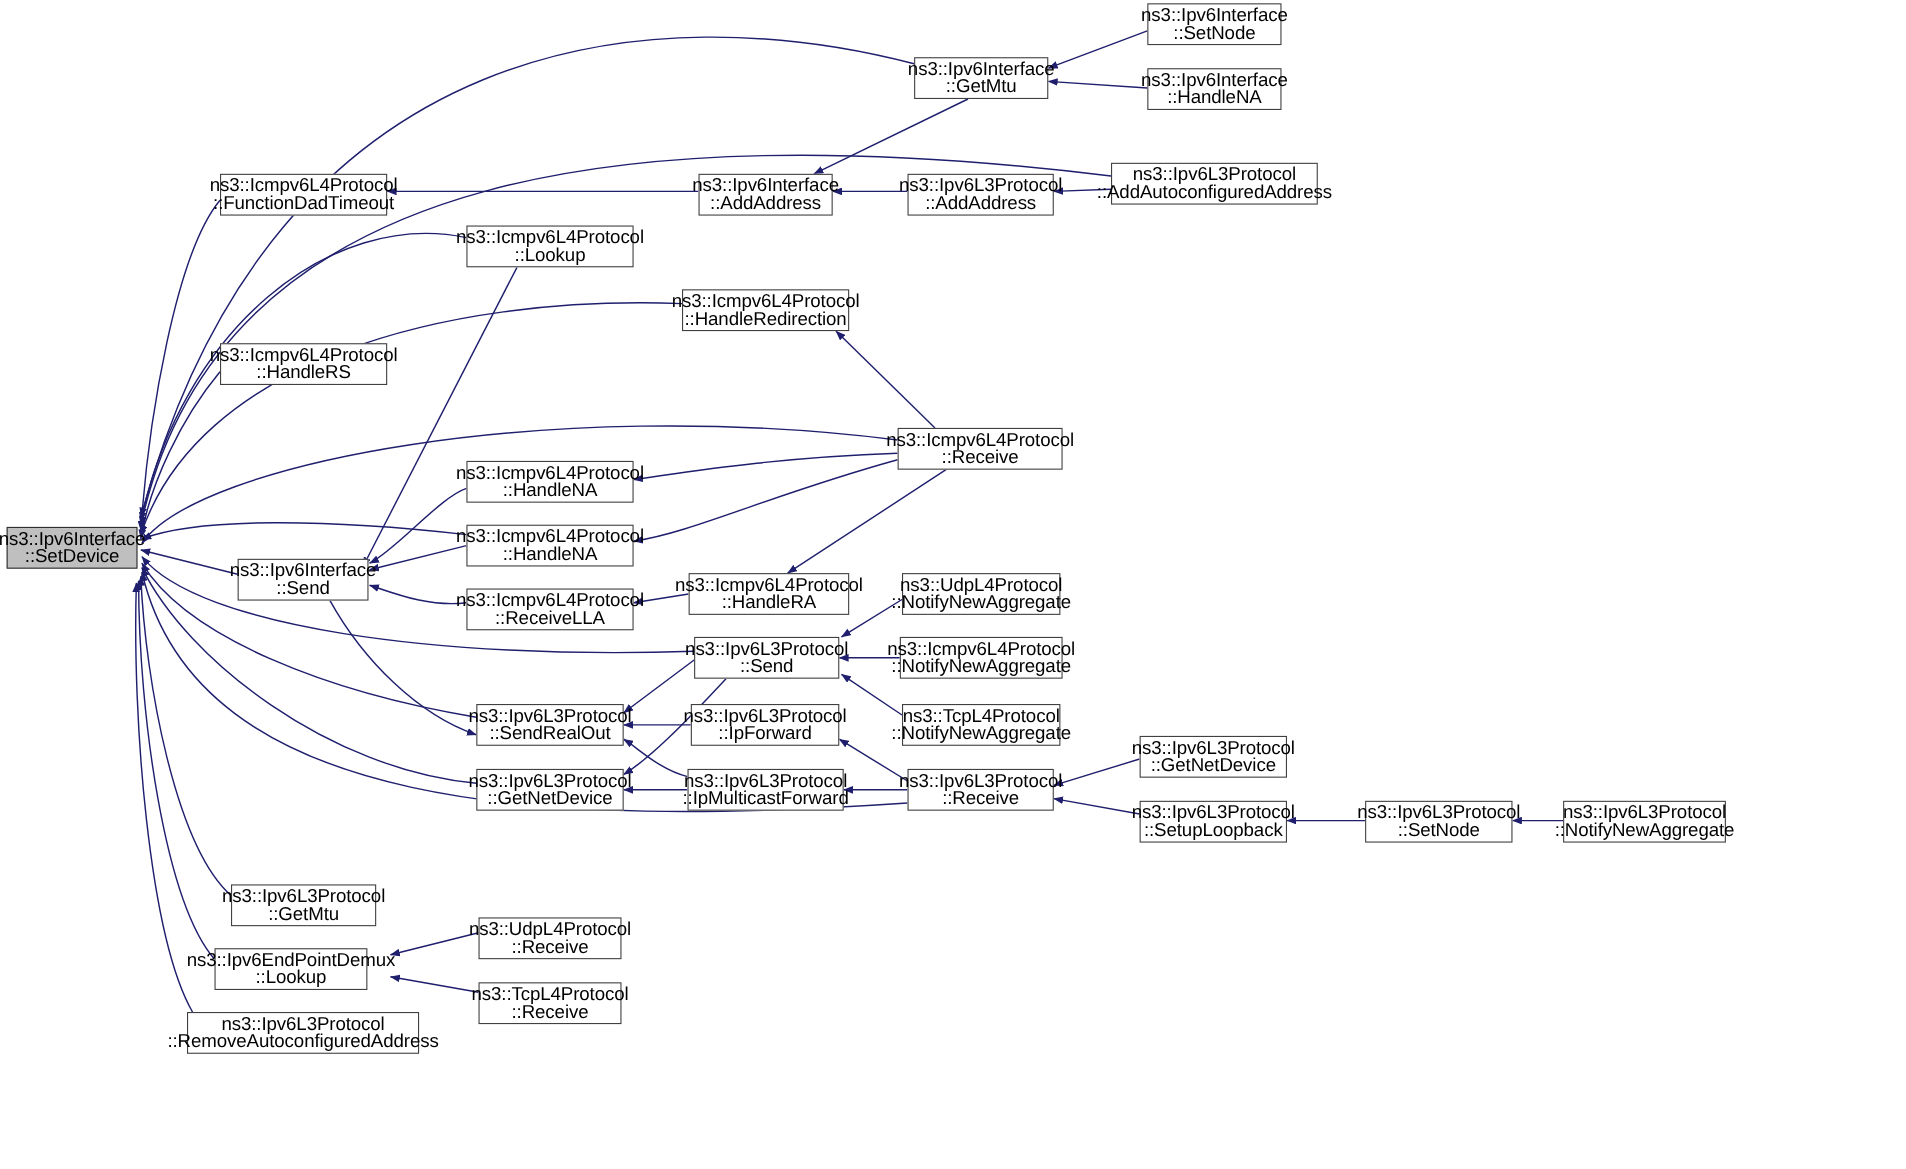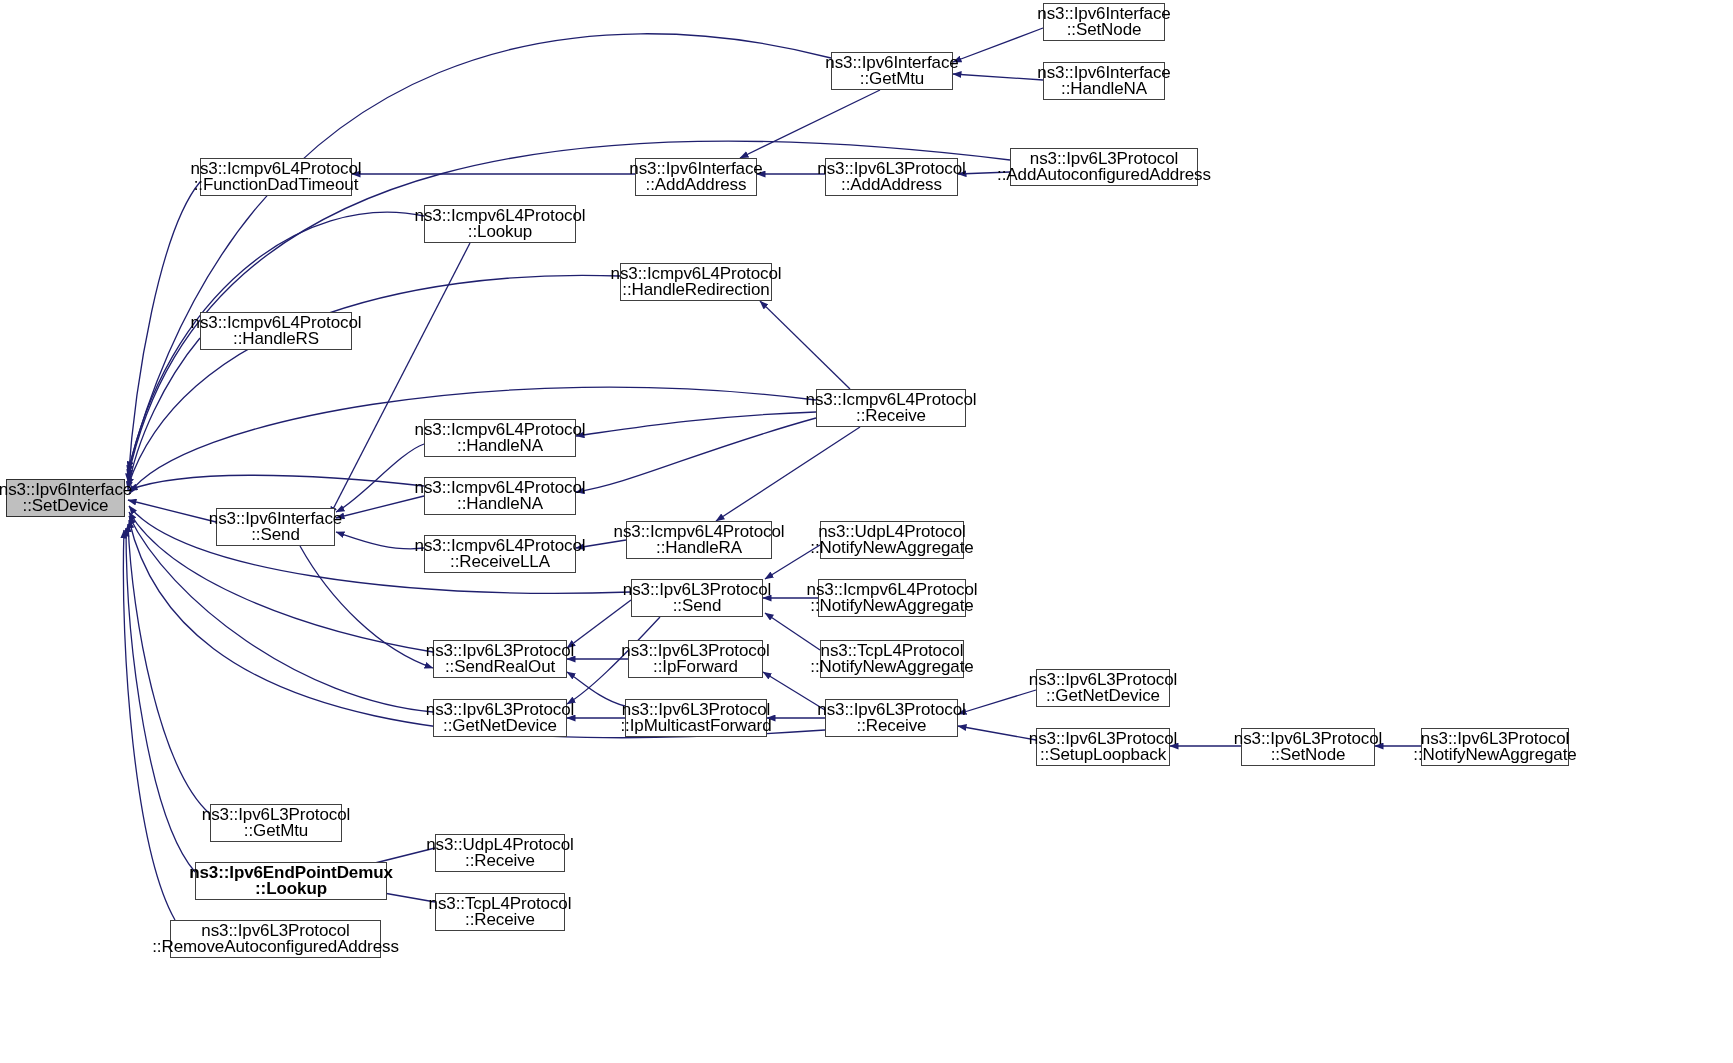--- a/index.html
+++ b/index.html
@@ -234,21 +234,21 @@
         <span class="l2">::NotifyNewAggregate</span>
       </div>
       <div class="node" style="left: 210px; top: 804px; width: 132px; height: 38px;">
         <span class="l1">ns3::Ipv6L3Protocol</span>
         <span class="l2">::GetMtu</span>
       </div>
       <div class="node" style="left: 435px; top: 834px; width: 130px; height: 38px;">
         <span class="l1">ns3::UdpL4Protocol</span>
         <span class="l2">::Receive</span>
       </div>
-      <div class="node" style="left: 195px; top: 862px; width: 192px; height: 38px; font-weight: bold;">
+      <div class="node" style="left: 195px; top: 862px; width: 139px; height: 38px;">
         <span class="l1">ns3::Ipv6EndPointDemux</span>
         <span class="l2">::Lookup</span>
       </div>
       <div class="node" style="left: 435px; top: 893px; width: 130px; height: 38px;">
         <span class="l1">ns3::TcpL4Protocol</span>
         <span class="l2">::Receive</span>
       </div>
       <div class="node" style="left: 170px; top: 920px; width: 211px; height: 38px;">
         <span class="l1">ns3::Ipv6L3Protocol</span>
         <span class="l2">::RemoveAutoconfiguredAddress</span>

